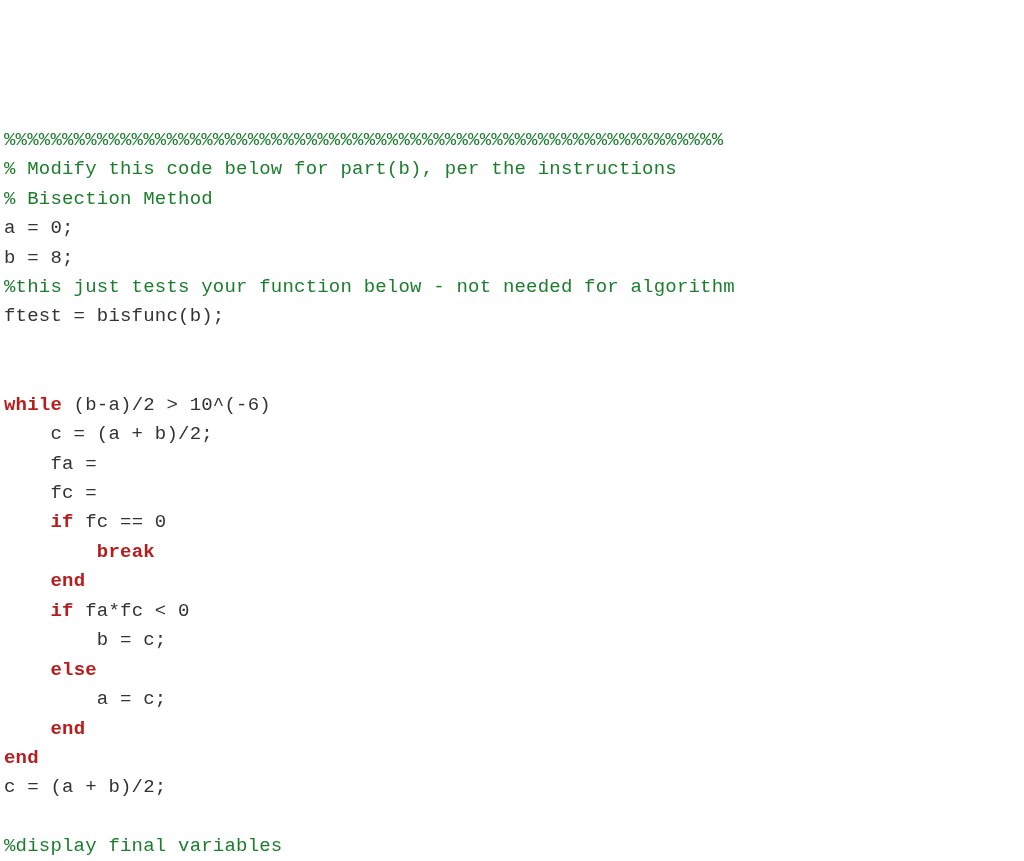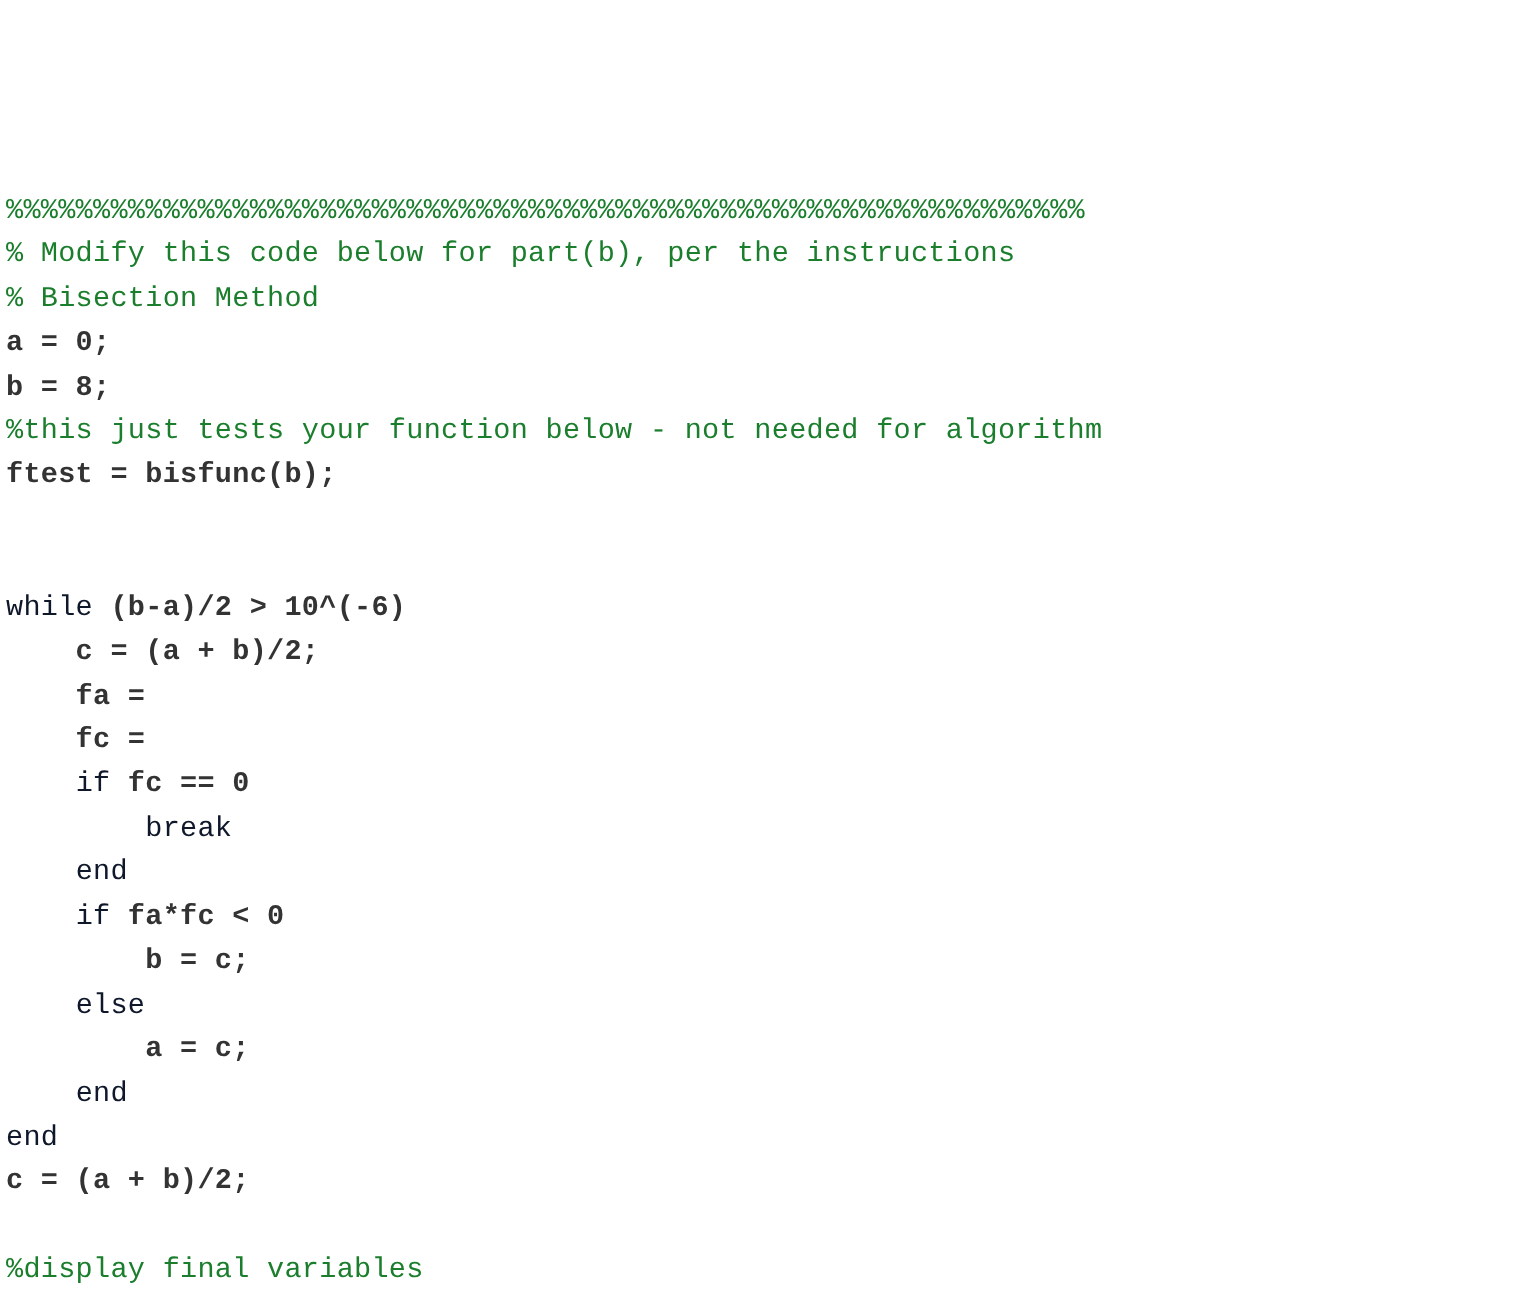--- a/index.html
+++ b/index.html
@@ -7,22 +7,22 @@
       font-family: "Courier New", Courier, monospace;
       font-size: 19px;
       line-height: 1.55;
       background: #ffffff;
       color: #333333;
       padding: 8px 4px;
       white-space: pre;
       letter-spacing: 0.2px;
     }
     .comment { color: #1b7e2d; }
-    .keyword { color: #0f172a; }
-    .code { color: #333333; font-weight: bold; }
+    .keyword { color: #b91c1c; font-weight: bold; }
+    .code { color: #333333; }
     .line { display: block; }
   </style>
 </head>
 <body>
 
 
 
 <div id="code-container"><span class="line comment">%%%%%%%%%%%%%%%%%%%%%%%%%%%%%%%%%%%%%%%%%%%%%%%%%%%%%%%%%%%%%%</span><span class="line comment">% Modify this code below for part(b), per the instructions</span><span class="line comment">% Bisection Method</span><span class="line code">a = 0;</span><span class="line code">b = 8;</span><span class="line comment">%this just tests your function below - not needed for algorithm</span><span class="line code">ftest = bisfunc(b);</span><span class="line">&nbsp;</span><span class="line">&nbsp;</span><span class="line"><span class="keyword">while</span><span class="code"> (b-a)/2 &gt; 10^(-6)</span></span><span class="line code">    c = (a + b)/2;</span><span class="line code">    fa =</span><span class="line code">    fc =</span><span class="line"><span class="code">    </span><span class="keyword">if</span><span class="code"> fc == 0</span></span><span class="line"><span class="code">        </span><span class="keyword">break</span></span><span class="line"><span class="code">    </span><span class="keyword">end</span></span><span class="line"><span class="code">    </span><span class="keyword">if</span><span class="code"> fa*fc &lt; 0</span></span><span class="line code">        b = c;</span><span class="line"><span class="code">    </span><span class="keyword">else</span></span><span class="line code">        a = c;</span><span class="line"><span class="code">    </span><span class="keyword">end</span></span><span class="line keyword">end</span><span class="line code">c = (a + b)/2;</span><span class="line">&nbsp;</span><span class="line comment">%display final variables</span></div>
 
 

